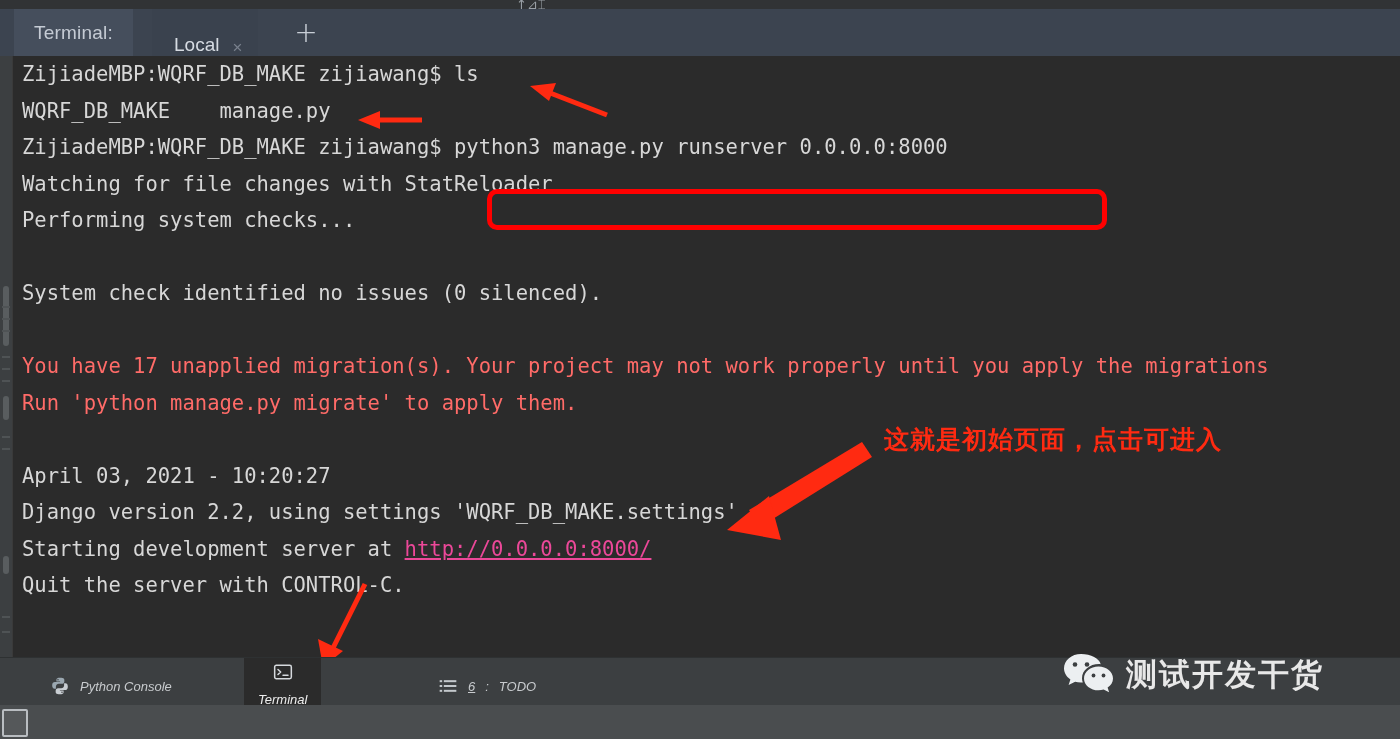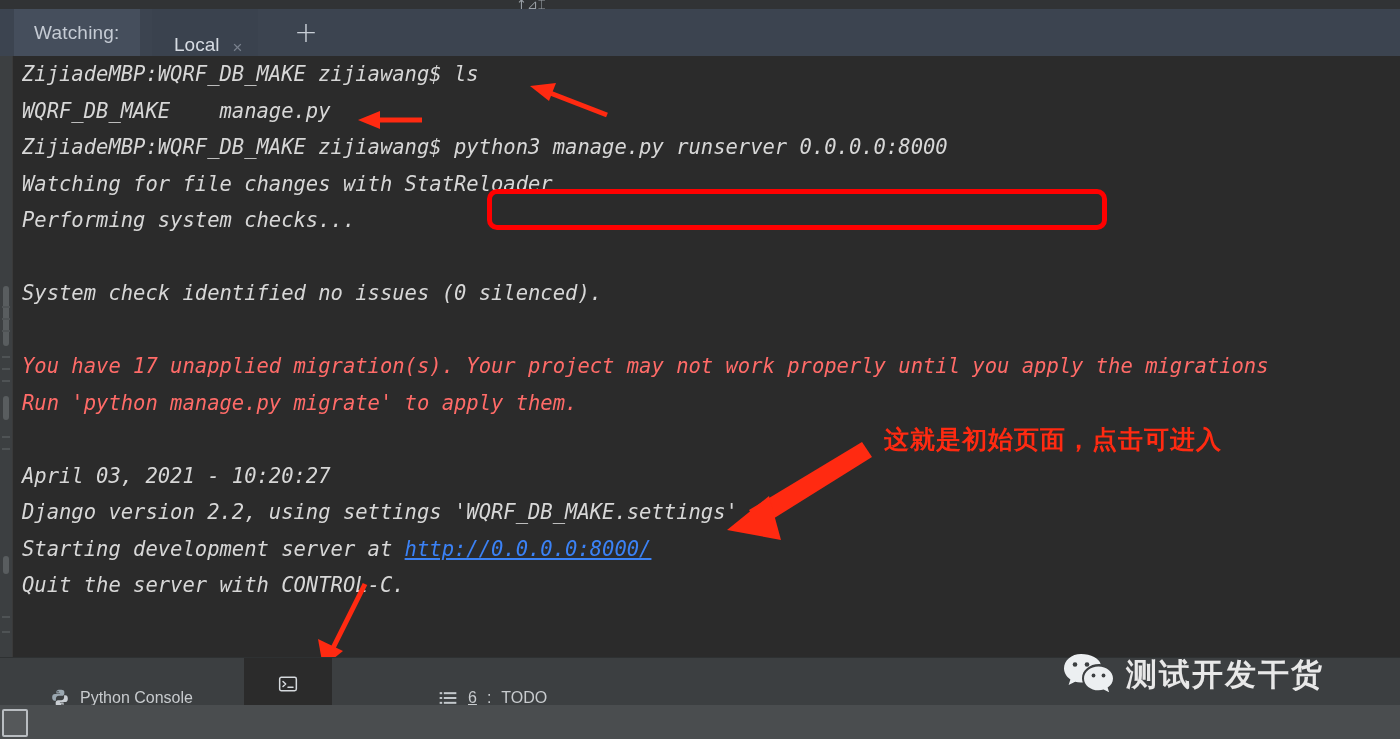--- a/index.html
+++ b/index.html
@@ -59,21 +59,20 @@
   .tab-plus {
     position: absolute; left: 282px; top: 0; width: 48px; height: 47px;
     display: flex; align-items: center; justify-content: center;
     color: #c8ced6; font-size: 28px; font-weight: 300;
   }
 
   
   .term {
     position: absolute; left: 0; top: 56px; width: 1400px; height: 601px;
     background: #2b2b2b;
-    font-style: italic;
   }
   .gutter {
     position: absolute; left: 0; top: 0; width: 12px; height: 601px;
     background: #3c3f41;
   }
   .gutter .thumb {
     position: absolute; left: 3px; width: 6px;
     background: #595d5f; border-radius: 3px;
   }
   .gutter .tick {
@@ -89,21 +88,21 @@
     position: absolute; left: 22px; top: 0; width: 1380px;
     font-family: "DejaVu Sans Mono", monospace;
     font-size: 20.5px;
     line-height: 36.5px;
     white-space: pre;
   }
   .ln { height: 36.5px; color: #d7d7d7; }
   .ln.err { color: #ff6b68; }
   .ln.blank { color: transparent; }
   .link {
-    color: #3b82f6; text-decoration: underline;
+    color: #ec4899; text-decoration: underline;
   }
 
   
   .cmd-box {
     position: absolute; left: 487px; top: 133px; width: 620px; height: 41px;
     border: 5px solid #ff0000; border-radius: 10px;
     box-sizing: border-box;
     pointer-events: none;
   }
 
@@ -121,23 +120,24 @@
   }
 
   
   .bottombar {
     position: absolute; left: 0; top: 657px; width: 1400px; height: 48px;
     background: #3c3f41;
     border-top: 1px solid #2e3132;
   }
   .btn {
     position: absolute; top: 0; height: 48px;
-    display: flex; align-items: center; gap: 10px; padding: 16px 14px;
-    color: #c8cbce; font-size: 16px;
+    display: flex; align-items: center; gap: 10px; padding: 4px 14px;
+    color: #c8cbce; font-size: 13px;
     font-family: "Liberation Sans", sans-serif;
+    font-style: italic;
   }
   .btn.active { background: #2b2b2b; color: #eeeeee; flex-direction: column; }
   .btn .ic { display: inline-flex; align-items: center; }
   .btn .u { text-decoration: underline; }
 
   
   .footer {
     position: absolute; left: 0; top: 705px; width: 1400px; height: 34px;
     background: #4a4d4f;
   }
@@ -163,21 +163,21 @@
 
   <div class="top-sliver">
     <div class="seg" style="left:0;width:500px;"></div>
     <div class="seg" style="left:500px;width:160px;"></div>
     <div class="seg" style="left:660px;width:740px;border-right:none;"></div>
     <div class="glyph">↑⊿⌶</div>
   </div>
 
   <div class="tabbar">
     <div class="tab-label">
-      <span>Watching:</span>
+      <span>Terminal:</span>
     </div>
     <div class="tab-local">
       <span>Local</span>
       <span class="close">×</span>
     </div>
     <div class="tab-plus">
       <span>+</span>
     </div>
   </div>
 

